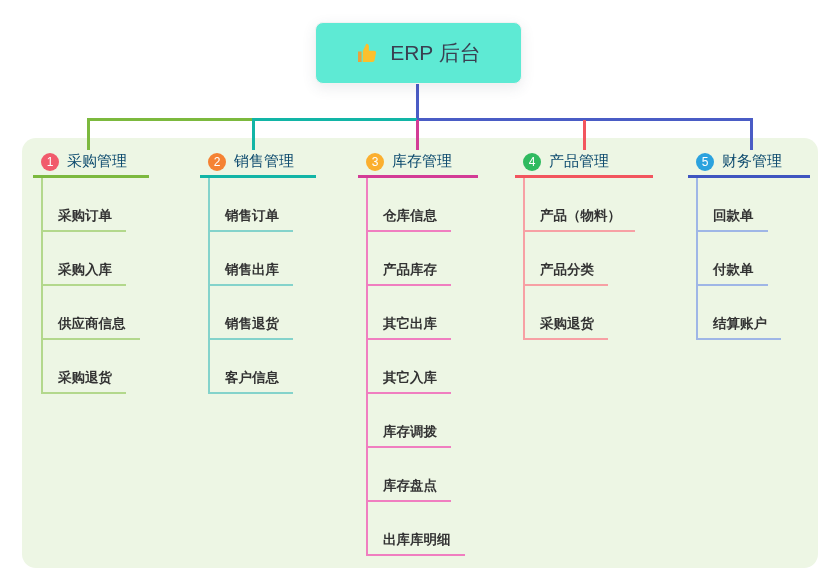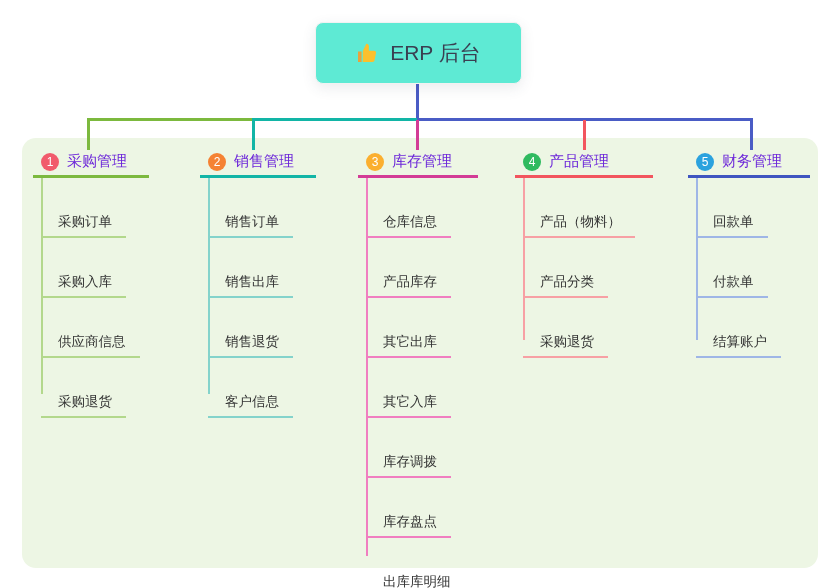--- a/index.html
+++ b/index.html
@@ -22,24 +22,24 @@
   
   .conn { position:absolute; }
 
   
   .branch { position:absolute; top:148px; z-index:3; }
   .bhead { display:flex; align-items:center; gap:8px; height:27px;
            padding-left:8px; border-bottom:3px solid var(--line); }
   .badge { width:18px; height:18px; border-radius:50%; background:var(--badge);
            color:#fff; font-size:12px; display:flex; align-items:center;
            justify-content:center; flex:0 0 18px; }
-  .blabel { font-size:15px; color:#6d28d9; white-space:nowrap; }
+  .blabel { font-size:15px; color:#0c4a6e; white-space:nowrap; }
   .vline { position:absolute; left:8px; top:30px; width:2px; background:var(--soft); }
   .items { position:absolute; left:8px; top:30px; }
-  .item  { height:60px; display:flex; align-items:flex-end; }
+  .item  { height:54px; display:flex; align-items:flex-end;font-weight:bold; }
   .item span { display:inline-block; white-space:nowrap; font-size:13.5px; color:#333;
                padding:0 14px 5px 17px; border-bottom:2px solid var(--soft); }
 </style>
 </head>
 <body>
 
 <div class="stage">
 
   <div class="panel"></div>
 

